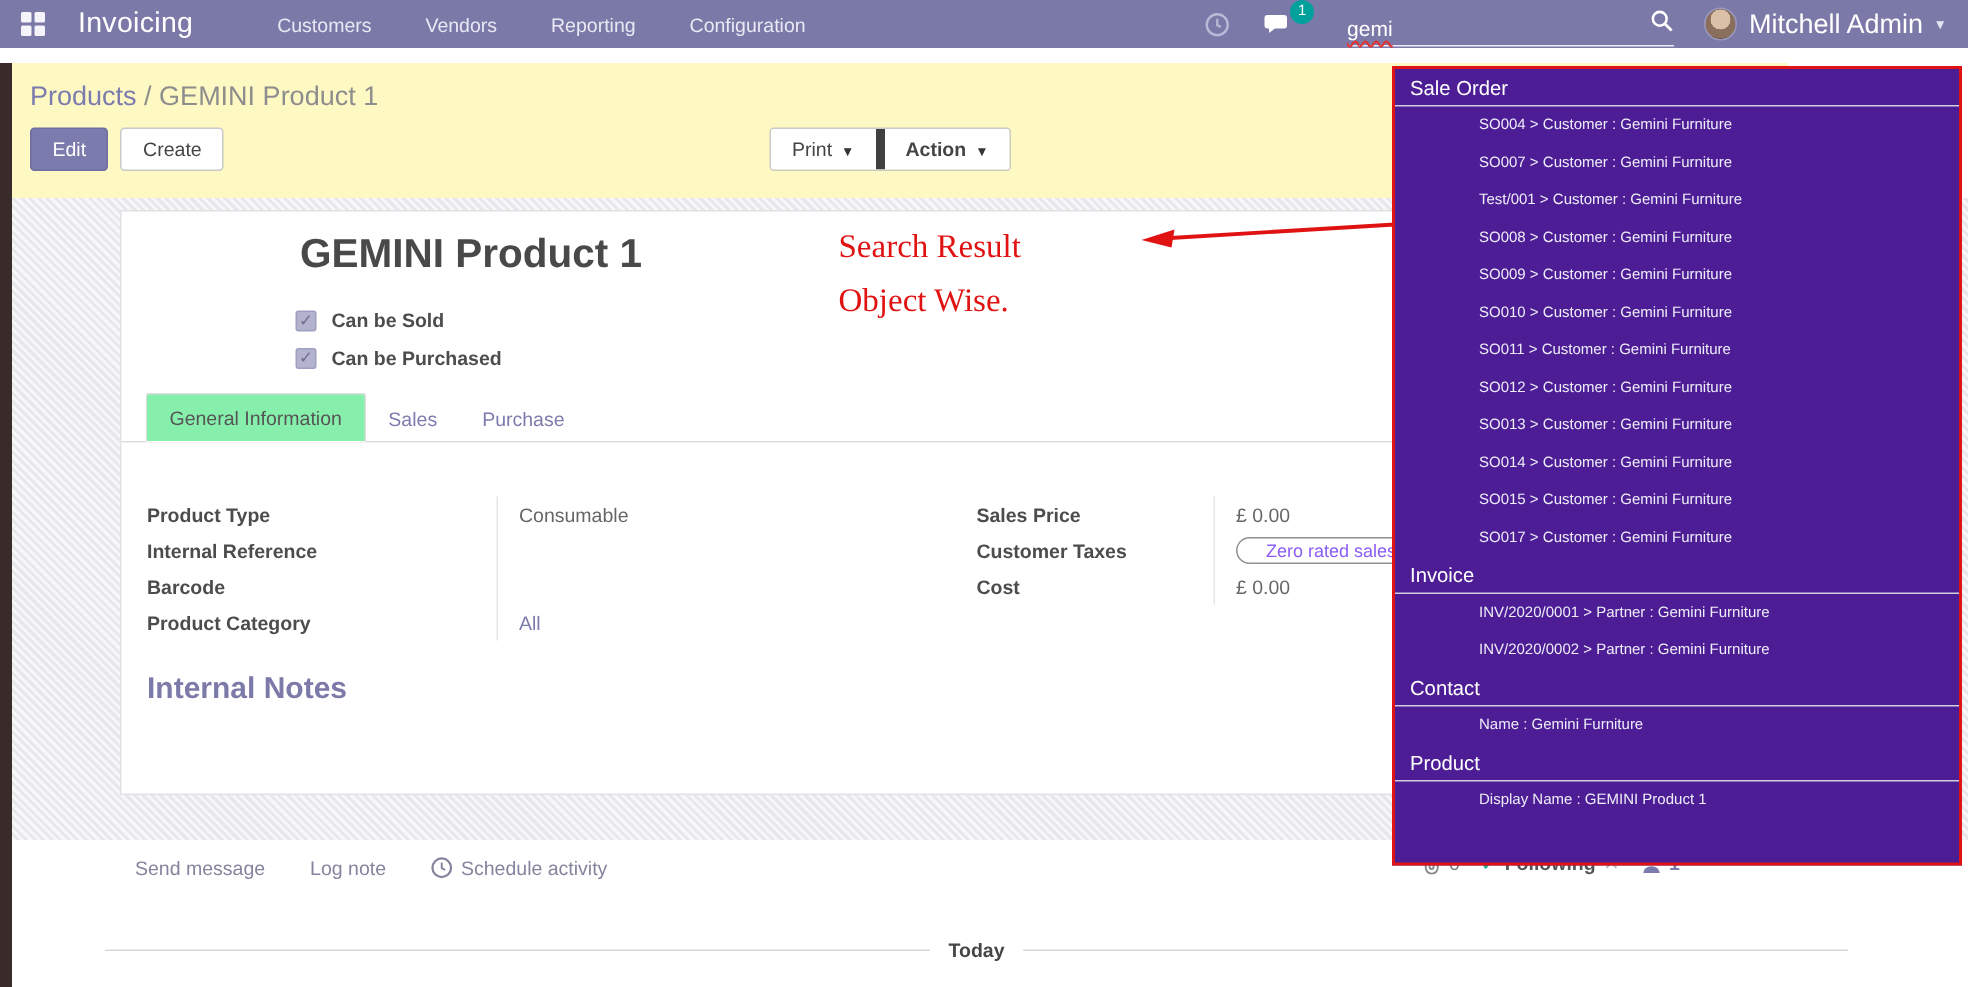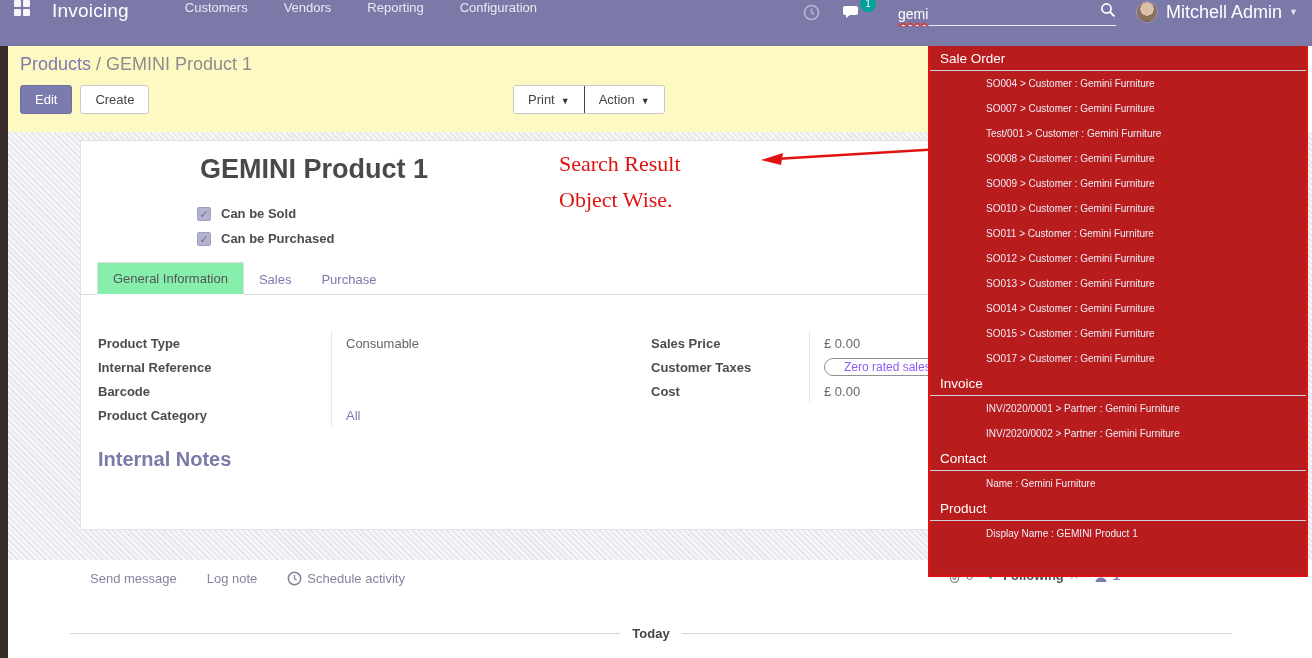--- a/index.html
+++ b/index.html
@@ -1,20 +1,20 @@
 <!DOCTYPE html>
 <html><head>
 <meta charset="utf-8">
 <style>
   * { margin:0; padding:0; box-sizing:border-box; }
   html,body { width:1312px; height:658px; overflow:hidden; font-family:"Liberation Sans", sans-serif; background:#fff; }
   body { position:relative; }
 
   
-  .navbar { position:absolute; left:0; top:0; width:1312px; height:46px; background:#7a79a8; display:flex; align-items:flex-start; padding:0 14px; z-index:60; }
+  .navbar { position:absolute; left:0; top:0; width:1312px; height:32px; background:#7a79a8; display:flex; align-items:center; padding:0 14px; z-index:60; }
   .apps-icon { width:16px; height:16px; display:grid; grid-template-columns:7px 7px; grid-template-rows:7px 7px; gap:2px; cursor:pointer; }
   .apps-icon span { background:#f4f4fa; border-radius:1px; }
   .brand { color:#fff; font-size:19px; margin-left:22px; letter-spacing:.2px; cursor:pointer; }
   .nav-menu { display:flex; margin-left:56px; gap:36px; }
   .nav-menu .nav-item { color:#e9e9f4; font-size:13px; cursor:pointer; }
   .nav-right { margin-left:auto; display:flex; align-items:center; }
   .icon-btn { position:relative; margin-left:22px; cursor:pointer; display:flex; align-items:center; }
   .badge { position:absolute; top:-8px; right:-14px; min-width:16px; height:16px; background:#00a09d; border-radius:50%; color:#fff; font-size:10px; display:flex; align-items:center; justify-content:center; padding:0 4px; }
   .nav-search { width:218px; margin:0 20px 0 36px; border-bottom:1px solid #eceaf6; display:flex; align-items:flex-end; padding-bottom:3px; position:relative; top:2px; }
   .nav-search .query { color:#fff; font-size:14px; text-decoration:underline; text-decoration-style:wavy; text-decoration-color:#e0312e; text-underline-offset:3px; flex:1; }
@@ -28,21 +28,21 @@
   
   .control-panel { position:absolute; left:8px; top:42px; width:1184px; height:90px; background:#fef9c3; z-index:2; }
   .breadcrumb { position:absolute; left:12px; top:12px; font-size:18px; }
   .breadcrumb .bc-link { color:#7c7bad; cursor:pointer; }
   .breadcrumb .bc-sep, .breadcrumb .bc-current { color:#8d8d8d; }
   .btn-row { position:absolute; left:12px; top:43px; display:flex; gap:8px; }
   .btn { font-size:13px; padding:6px 14px; border-radius:3px; border:1px solid #c9c9c9; background:#fff; color:#444; cursor:pointer; }
   .btn-primary { background:#7c7bad; border-color:#6f6ea0; color:#fff; }
   .btn-group { position:absolute; left:505px; top:43px; display:flex; border:1px solid #c9c9c9; border-radius:3px; overflow:hidden; }
   .btn-group .btn { border:none; border-radius:0; }
-  .btn-group .btn + .btn { border-left:1px solid #404040; }
+  .btn-group .btn + .btn { border-left:6px solid #404040;font-weight:bold; }
   .btn .caret-dark { font-size:9px; color:#333; margin-left:6px; }
 
   
   .content-bg { position:absolute; left:8px; top:132px; width:1304px; height:428px; background-color:#eeedf1;
     background-image:repeating-linear-gradient(45deg, rgba(255,255,255,.55) 0 2px, rgba(120,120,140,.05) 2px 4px); z-index:1; }
   .card { position:absolute; left:80px; top:140px; width:1152px; height:390px; background:#fff; border:1px solid #e2e2e6; z-index:2; }
   .form-title { position:absolute; left:119px; top:13px; font-size:27px; font-weight:bold; color:#494949; }
   .cb-row { position:absolute; left:116px; display:flex; align-items:center; }
   .checkbox { width:14px; height:14px; background:#b4b3cd; border:1px solid #a09fc2; border-radius:2px; color:#6c6b94; font-size:11px; line-height:12px; text-align:center; }
   .cb-label { font-size:13px; font-weight:bold; color:#4c4c4c; margin-left:10px; }
@@ -75,21 +75,21 @@
   .follow-row { position:absolute; left:940px; top:8px; display:flex; align-items:center; gap:14px; z-index:3; }
   .follow-item { font-size:13px; color:#777; display:flex; align-items:center; gap:5px; cursor:pointer; }
   .follow-check { color:#21b799; font-weight:bold; }
   .follow-label { color:#555; font-weight:bold; }
   .follower-cnt { color:#7c7bad; font-weight:bold; }
   .today-divider { position:absolute; left:62px; top:66px; width:1162px; display:flex; align-items:center; }
   .today-divider .line { flex:1; height:1px; background:#d7d7d7; }
   .today-divider .today-text { margin:0 12px; font-size:13px; font-weight:bold; color:#454545; }
 
   
-  .search-dropdown { position:absolute; left:928px; top:44px; width:380px; height:533px; background:#b91c1c; border:2px solid #df1313; z-index:50; overflow:hidden; }
+  .search-dropdown { position:absolute; left:928px; top:44px; width:380px; height:533px; background:#4c1d95; border:2px solid #df1313; z-index:50; overflow:hidden; }
   .dd-section-title { padding:5px 10px 4px; color:#fff; font-size:13.5px; border-bottom:1px solid #cfcede; cursor:default; }
   .dd-item { padding:0 22px 0 30px; height:25px; display:flex; align-items:center; color:#eeedf8; font-size:10px; cursor:pointer;margin-left:26px; }
 </style>
 </head>
 <body>
 
 <div class="navbar">
   <div class="apps-icon">
       <span></span>
       <span></span>

